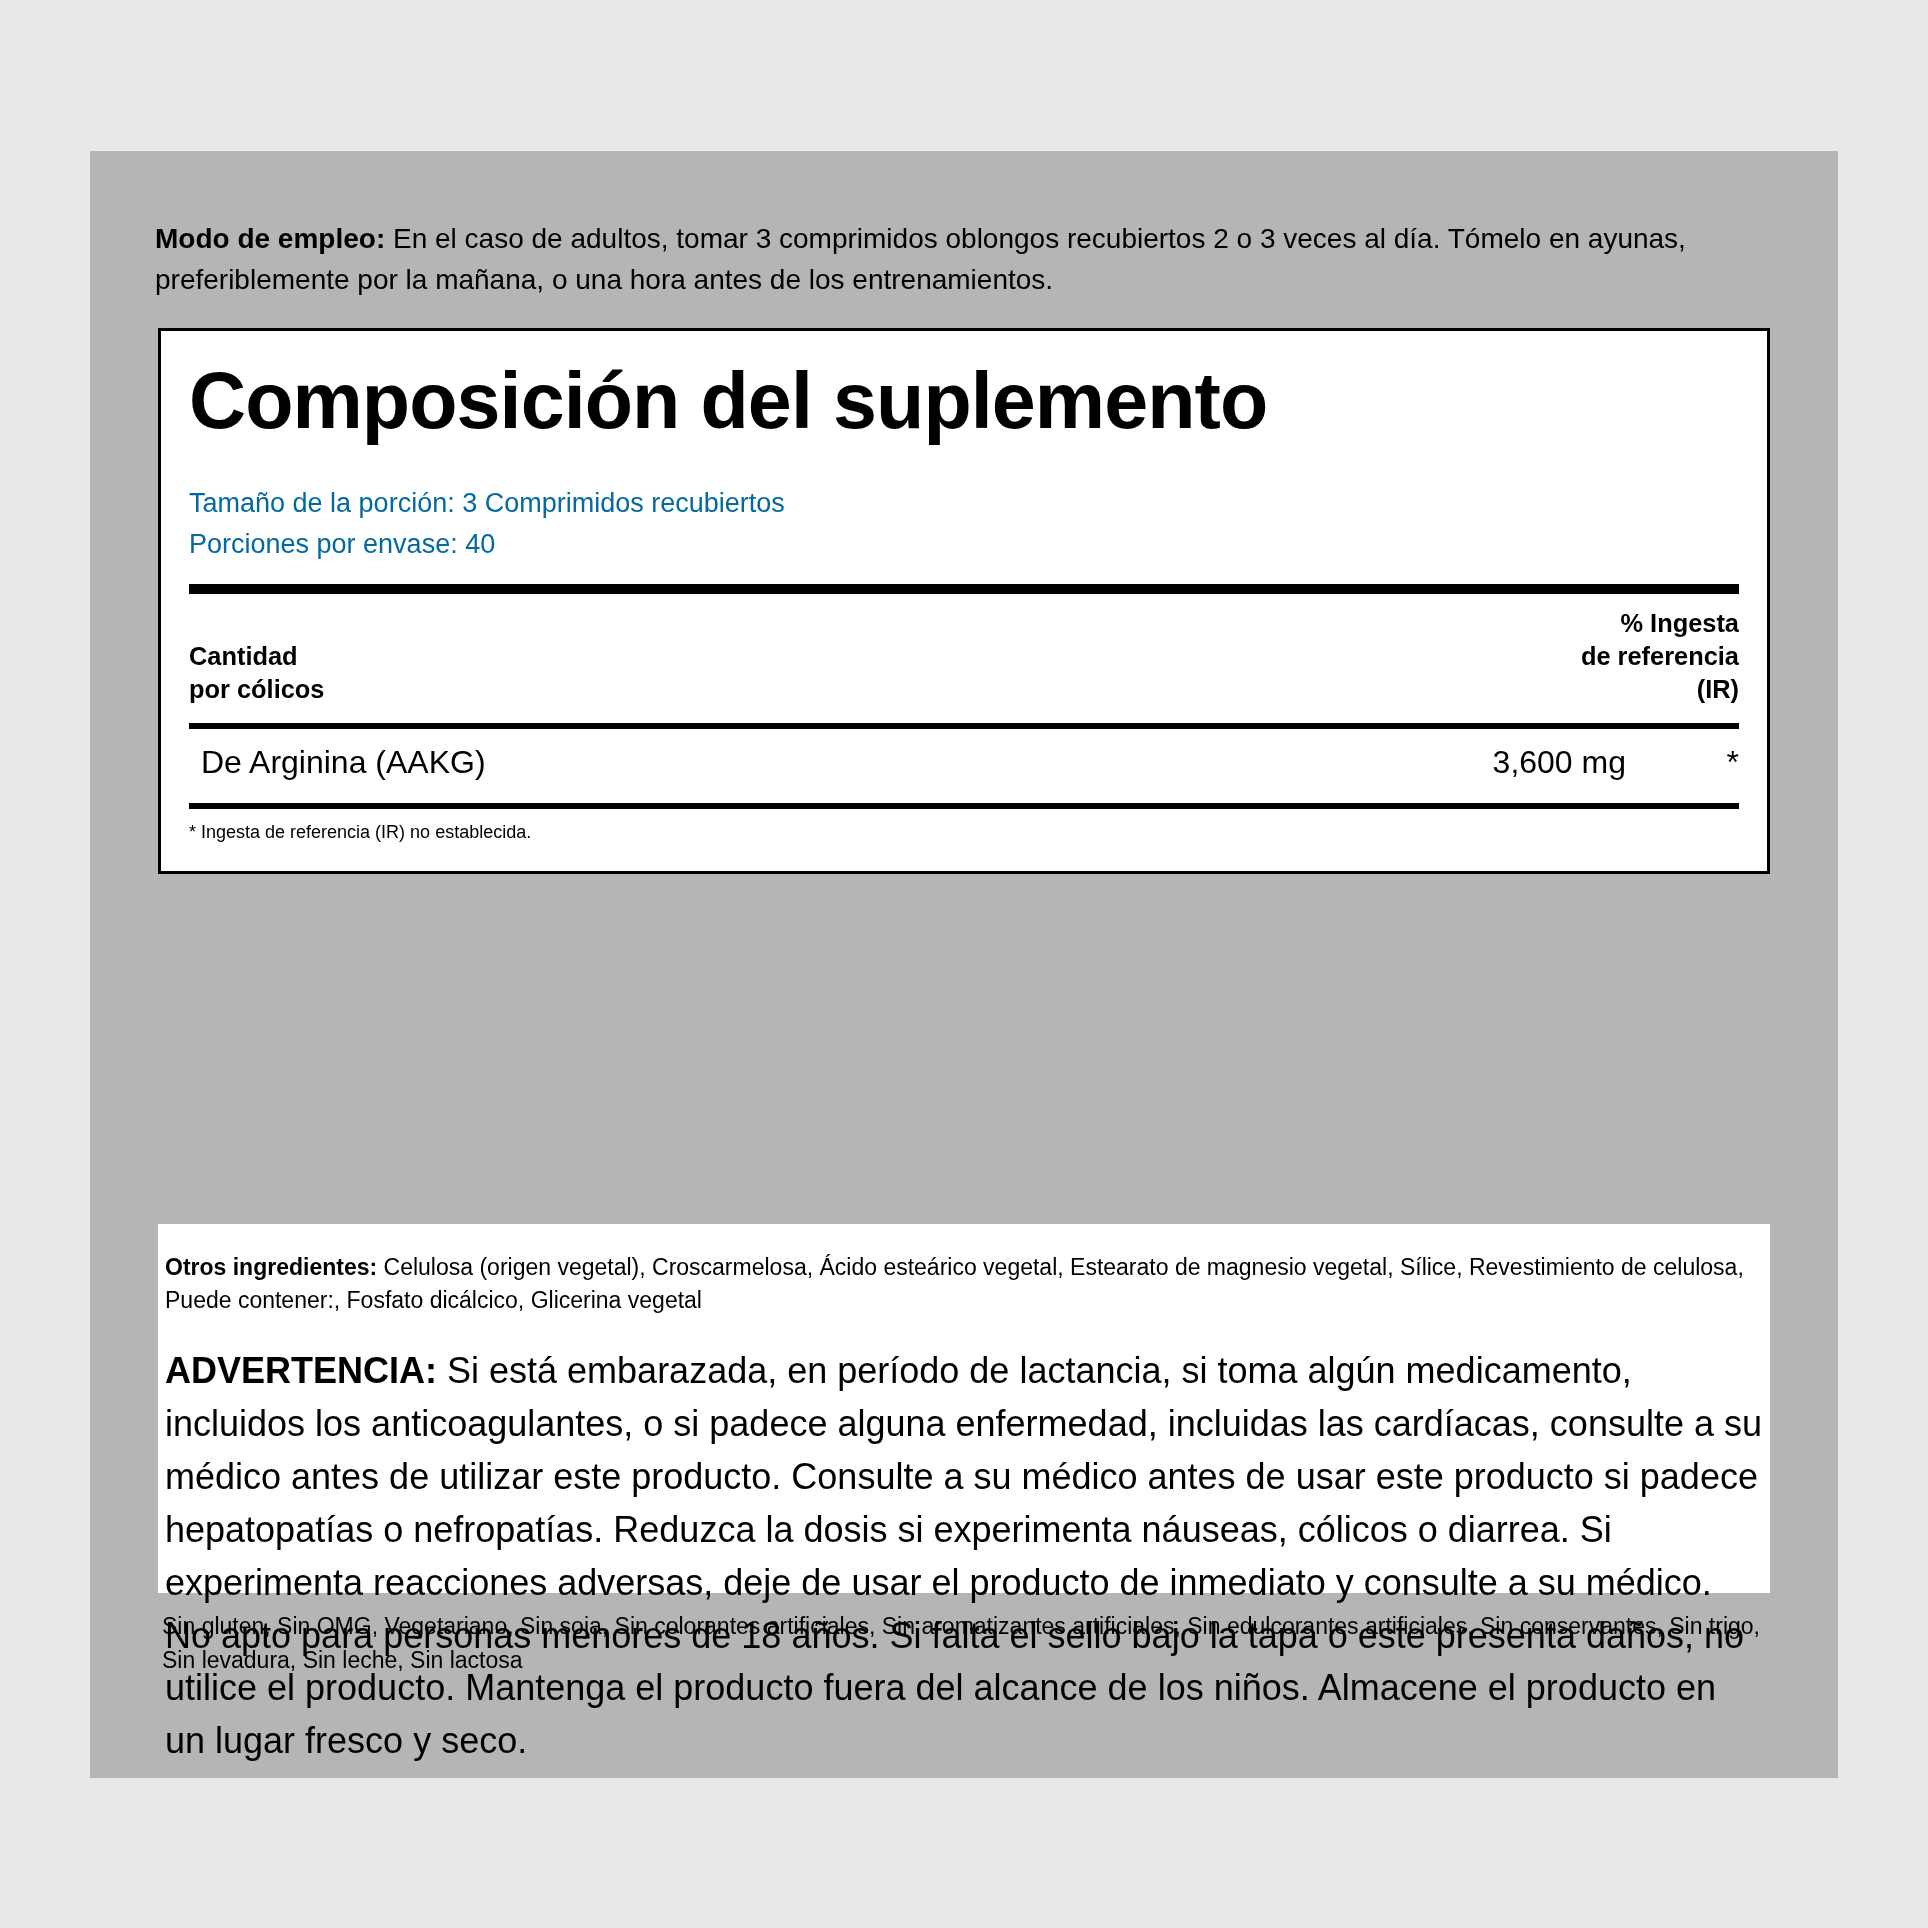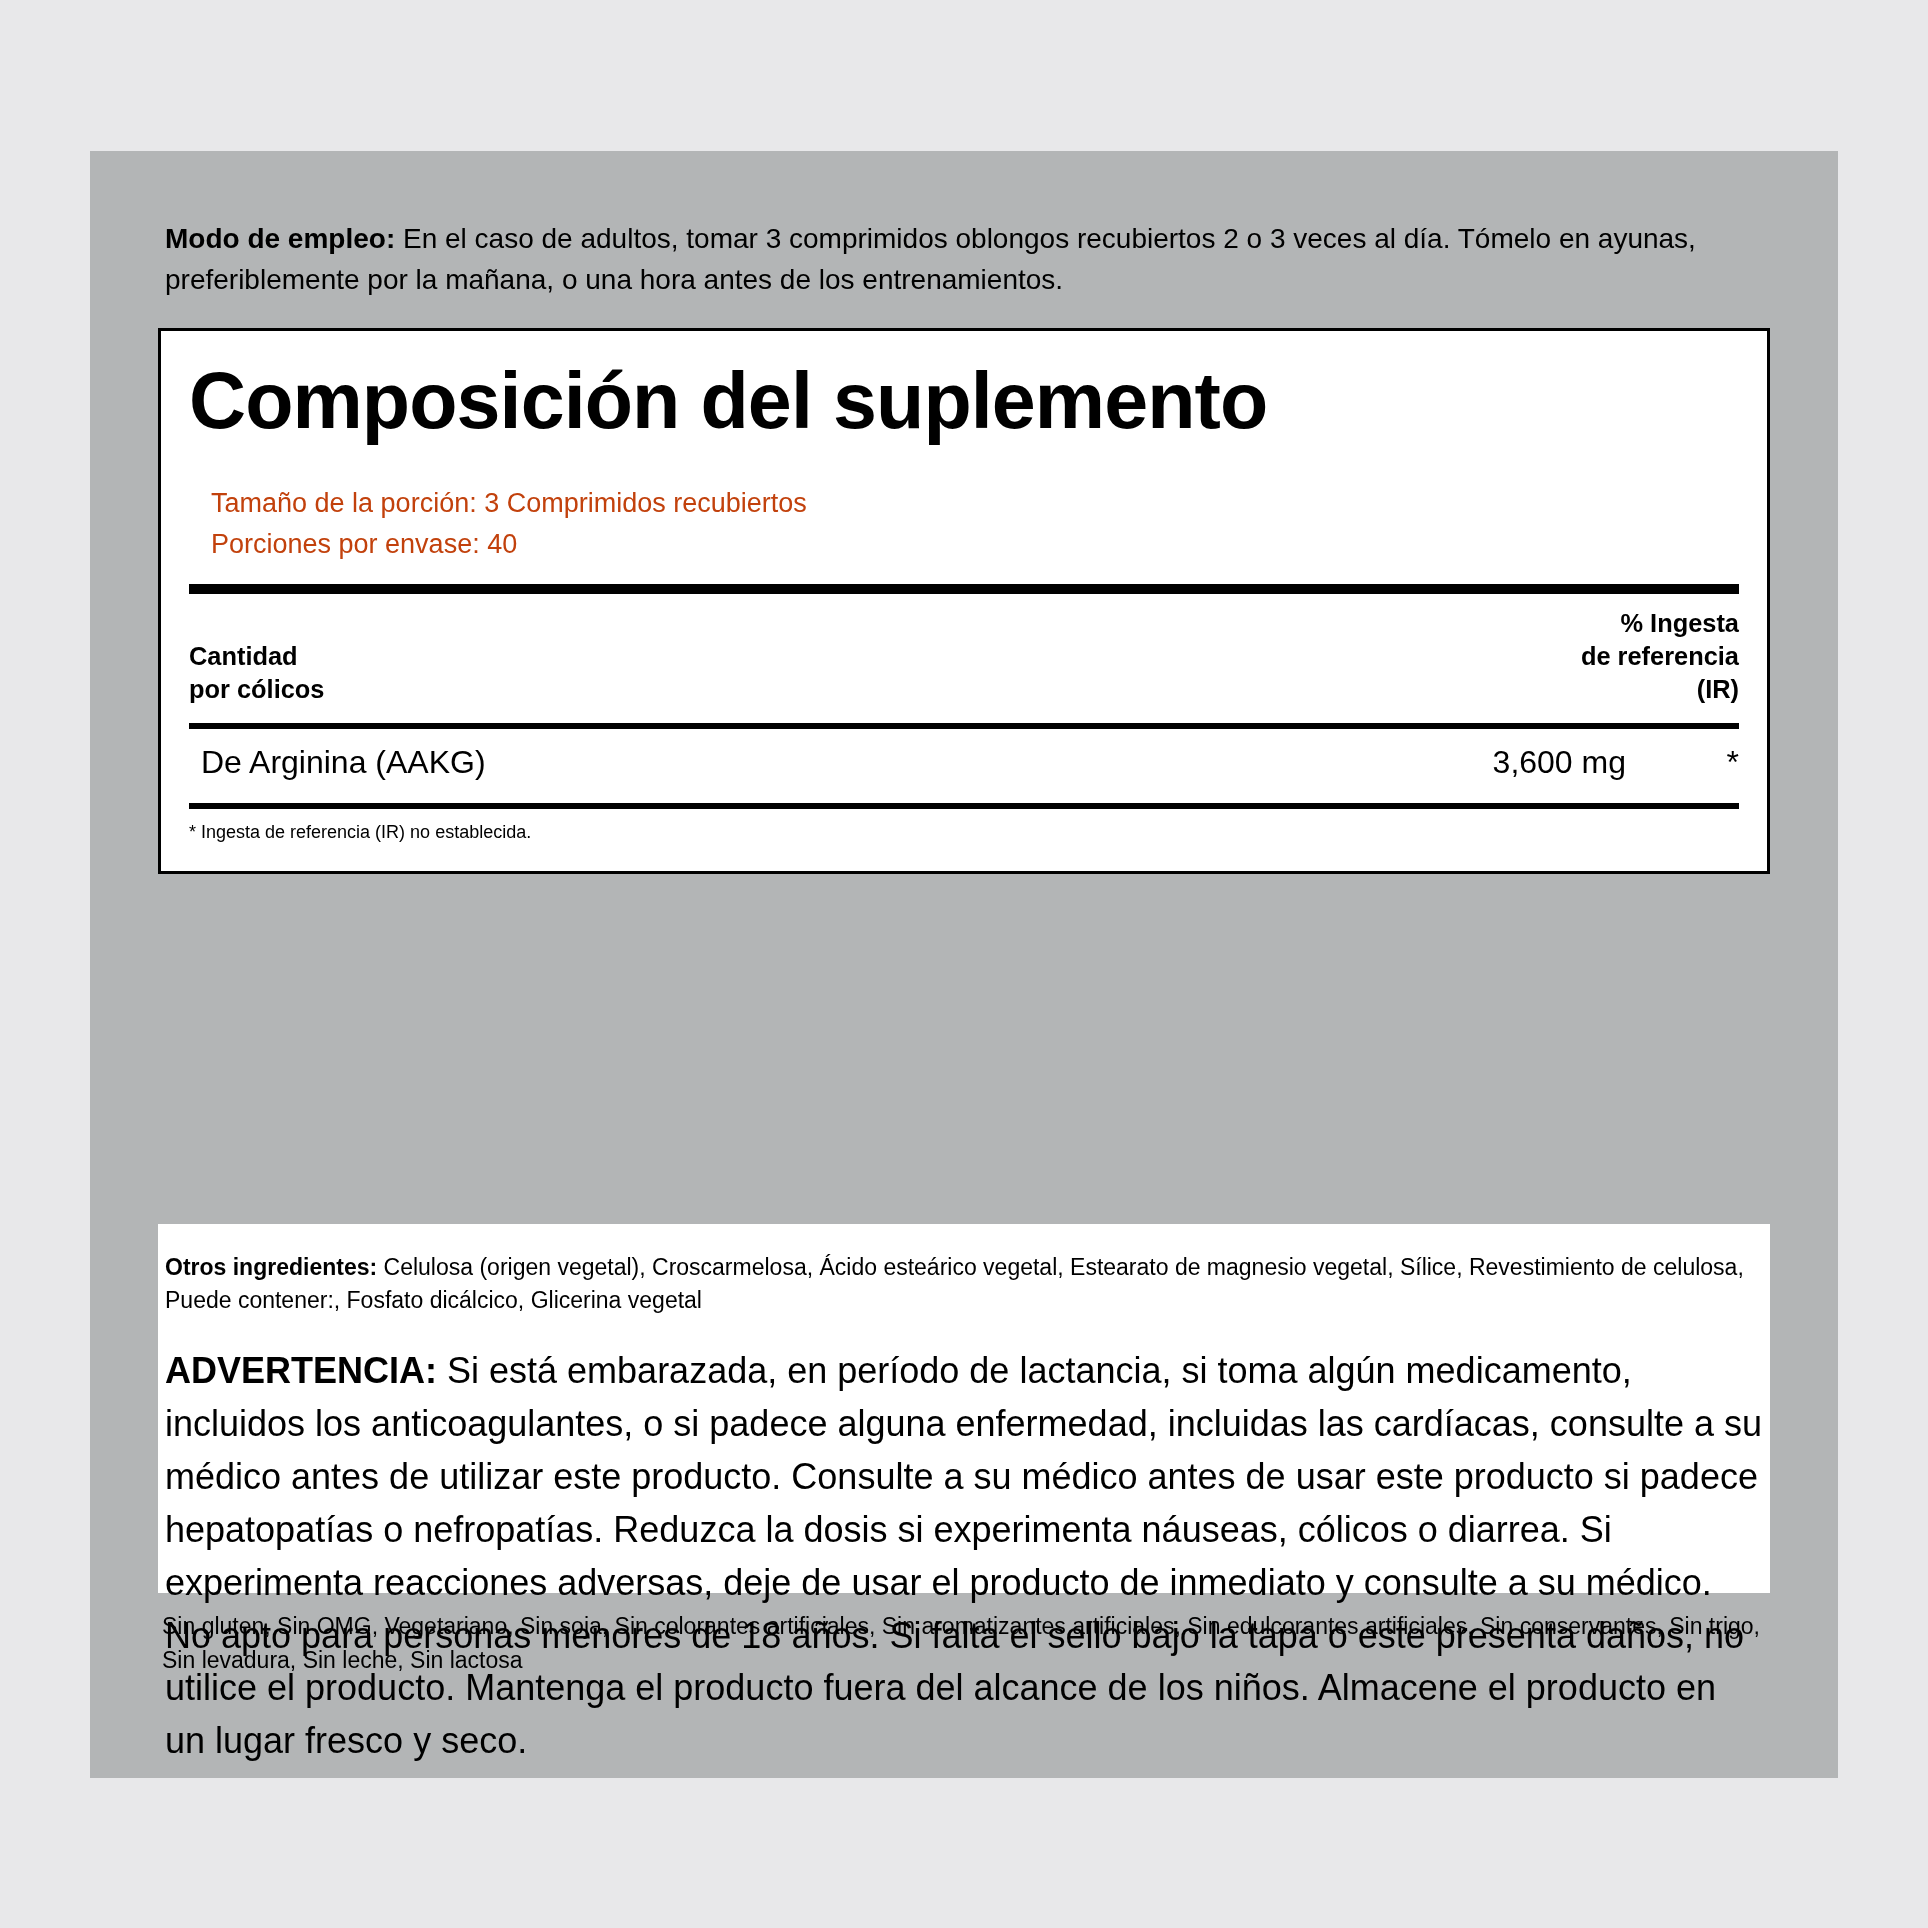--- a/index.html
+++ b/index.html
@@ -19,21 +19,21 @@
     left: 90px;
     top: 151px;
     width: 1748px;
     height: 1627px;
     background: #b3b5b6;
     box-sizing: border-box;
   }
 
   .directions {
     position: absolute;
-    left: 75px;
+    left: 65px;
     top: 68px;
     width: 1601px;
     font-size: 28px;
     line-height: 1.45;
     color: #000;
   }
   .directions b {
     font-weight: bold;
   }
 
@@ -56,22 +56,21 @@
     color: #000;
     margin: 5.6px 0 0 0;
     max-width: 1083px;
     font-stretch: condensed;
   }
 
   .serving-lines {
     margin-top: 41px;
     font-size: 27px;
     line-height: 1.52;
-    color: #c2410c;
-    margin-left: 22px;
+    color: #0369a1;
   }
 
   .rule-thick {
     border-top: 10.4px solid #000;
     margin-top: 19px;
   }
   .rule-medium {
     border-top: 6.6px solid #000;
     margin-top: 9.4px;
   }

